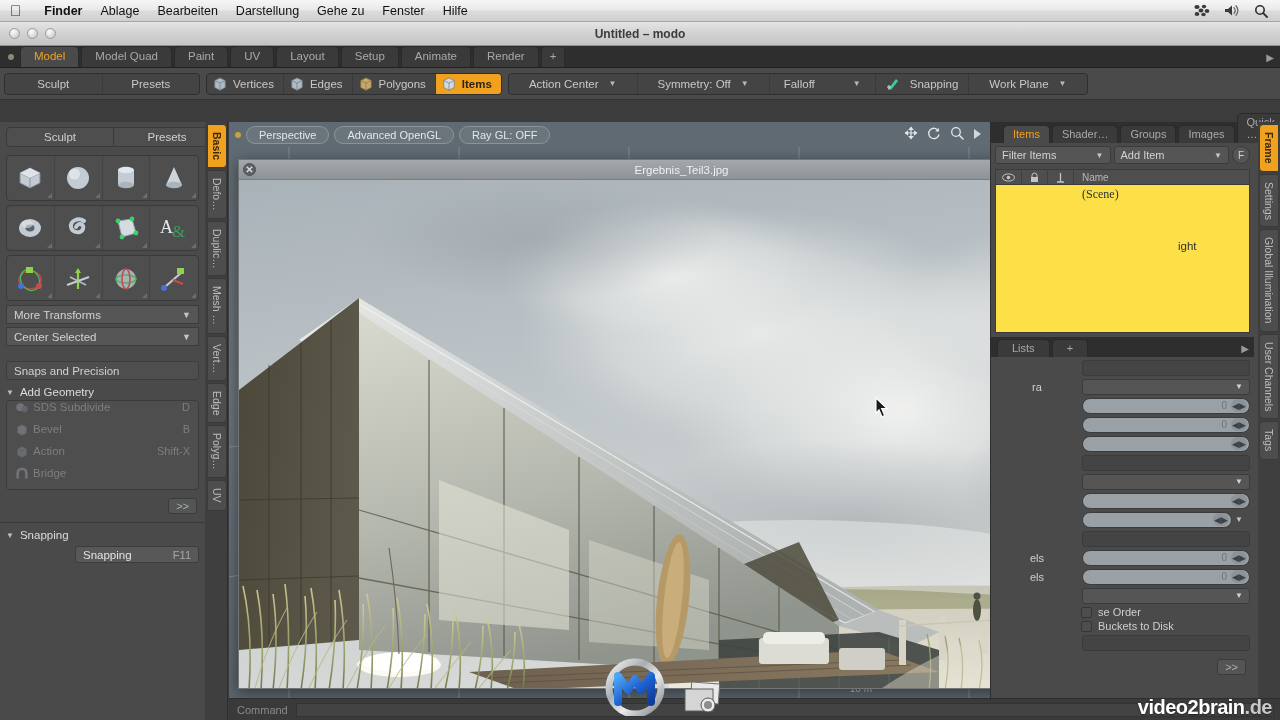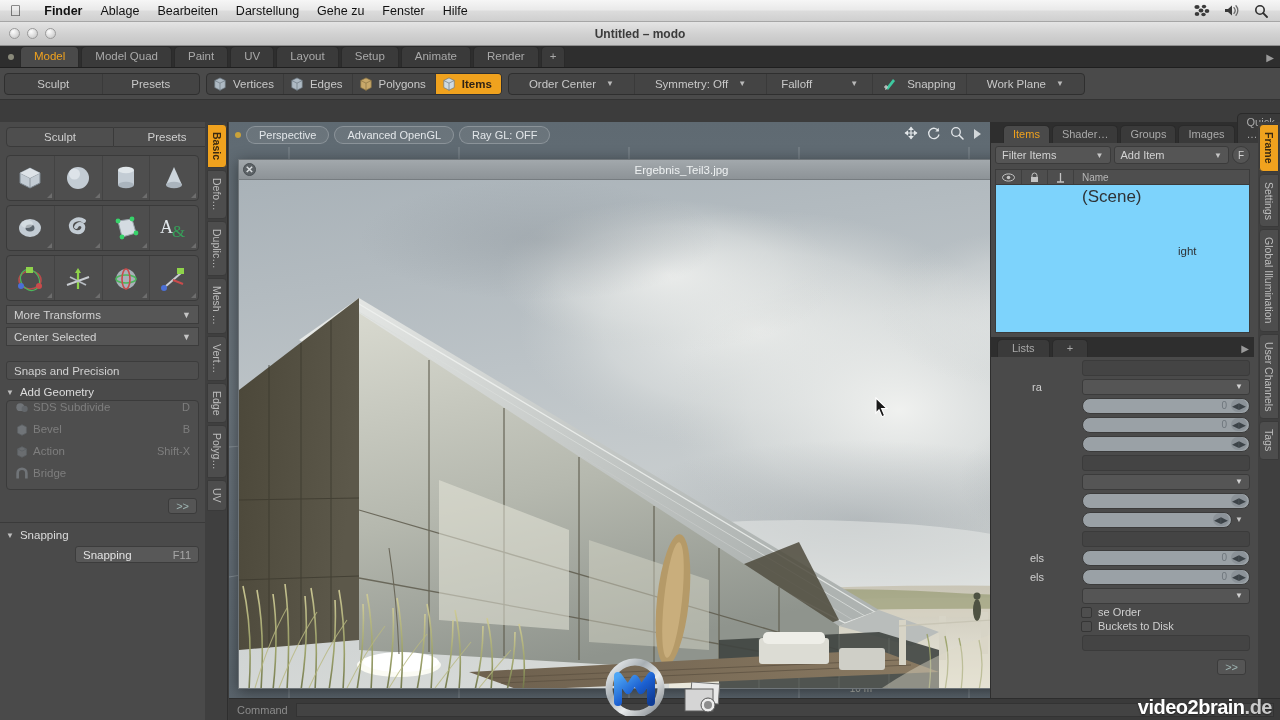--- a/index.html
+++ b/index.html
@@ -216,29 +216,29 @@
   .rdrop {
     flex:1; height:18px; background:#555; border:1px solid #3b3b3b; border-radius:3px;
     display:flex; align-items:center; padding:0 6px; font-size:11px; color:#d2d2d2;
   }
   .rdrop .tri { margin-left:auto; font-size:8px; color:#c5c5c5; }
   .fbtn {
     width:18px;height:18px;background:#555;border:1px solid #3b3b3b;border-radius:9px;
     font-size:10px;color:#d2d2d2;display:flex;align-items:center;justify-content:center;
   }
   #itemlist {
-    margin:2px 4px; background:#7dd3fc; border:1px solid #3b3b3b; height:164px; position:relative;
+    margin:2px 4px; background:#fde047; border:1px solid #3b3b3b; height:164px; position:relative;
   }
   #itemlist .hdr {
     height:15px; background:#4e4e4e; display:flex; align-items:center;
     font-size:10px; color:#b6b6b6; border-bottom:1px solid #3a3a3a;
   }
   #itemlist .hdr .hc { width:26px; display:flex; align-items:center; justify-content:center; border-right:1px solid #3f3f3f; height:100%; }
   #itemlist .hdr .hn { padding-left:8px; }
-  #itemlist .irow { font-size:17px; color:#2e3236; padding:2px 0 0 86px; }
+  #itemlist .irow { font-size:12px; color:#2e3236; padding:2px 0 0 86px;font-family:Liberation Serif, serif; }
   #itemlist .irow2 { font-size:11.5px; color:#2e3236; padding:38px 0 0 182px; }
 
   #lists2 {
     height:20px; background:#2e2e2e; display:flex; align-items:flex-end; padding-left:6px; margin-top:4px;
   }
   #lists2 .lt {
     font-size:11px; color:#a9a9a9; padding:2px 14px 3px; margin-right:2px;
     background:#3a3a3a; border-radius:5px 5px 0 0; border:1px solid #2a2a2a; border-bottom:none; line-height:12px;
   }
   #lists2 .larrow { margin-left:auto; color:#9a9a9a; font-size:10px; padding:0 5px 3px 0; }
@@ -386,21 +386,21 @@
         <svg class="cube" viewBox="0 0 16 16">
           <path d="M8 1l6 3v8l-6 3-6-3V4z" fill="#cfdae2" stroke="#70797f" stroke-width=".8"></path>
           <path d="M2 4l6 3 6-3M8 7v9" stroke="#70797f" stroke-width=".8" fill="none"></path>
         </svg>
         <span>Items</span>
       </span>
     </div>
 
     <div class="grp grp2">
       <span class="cell ddcell">
-        <span>Order Center</span>
+        <span>Action Center</span>
         <span class="cap">▼</span>
       </span>
       <span class="cell ddcell">
         <span>Symmetry: Off</span>
         <span class="cap">▼</span>
       </span>
       <span class="cell ddcell" style="padding:0 14px">
         <span>Falloff</span>
         <span class="cap" style="margin-left:28px">▼</span>
       </span>

